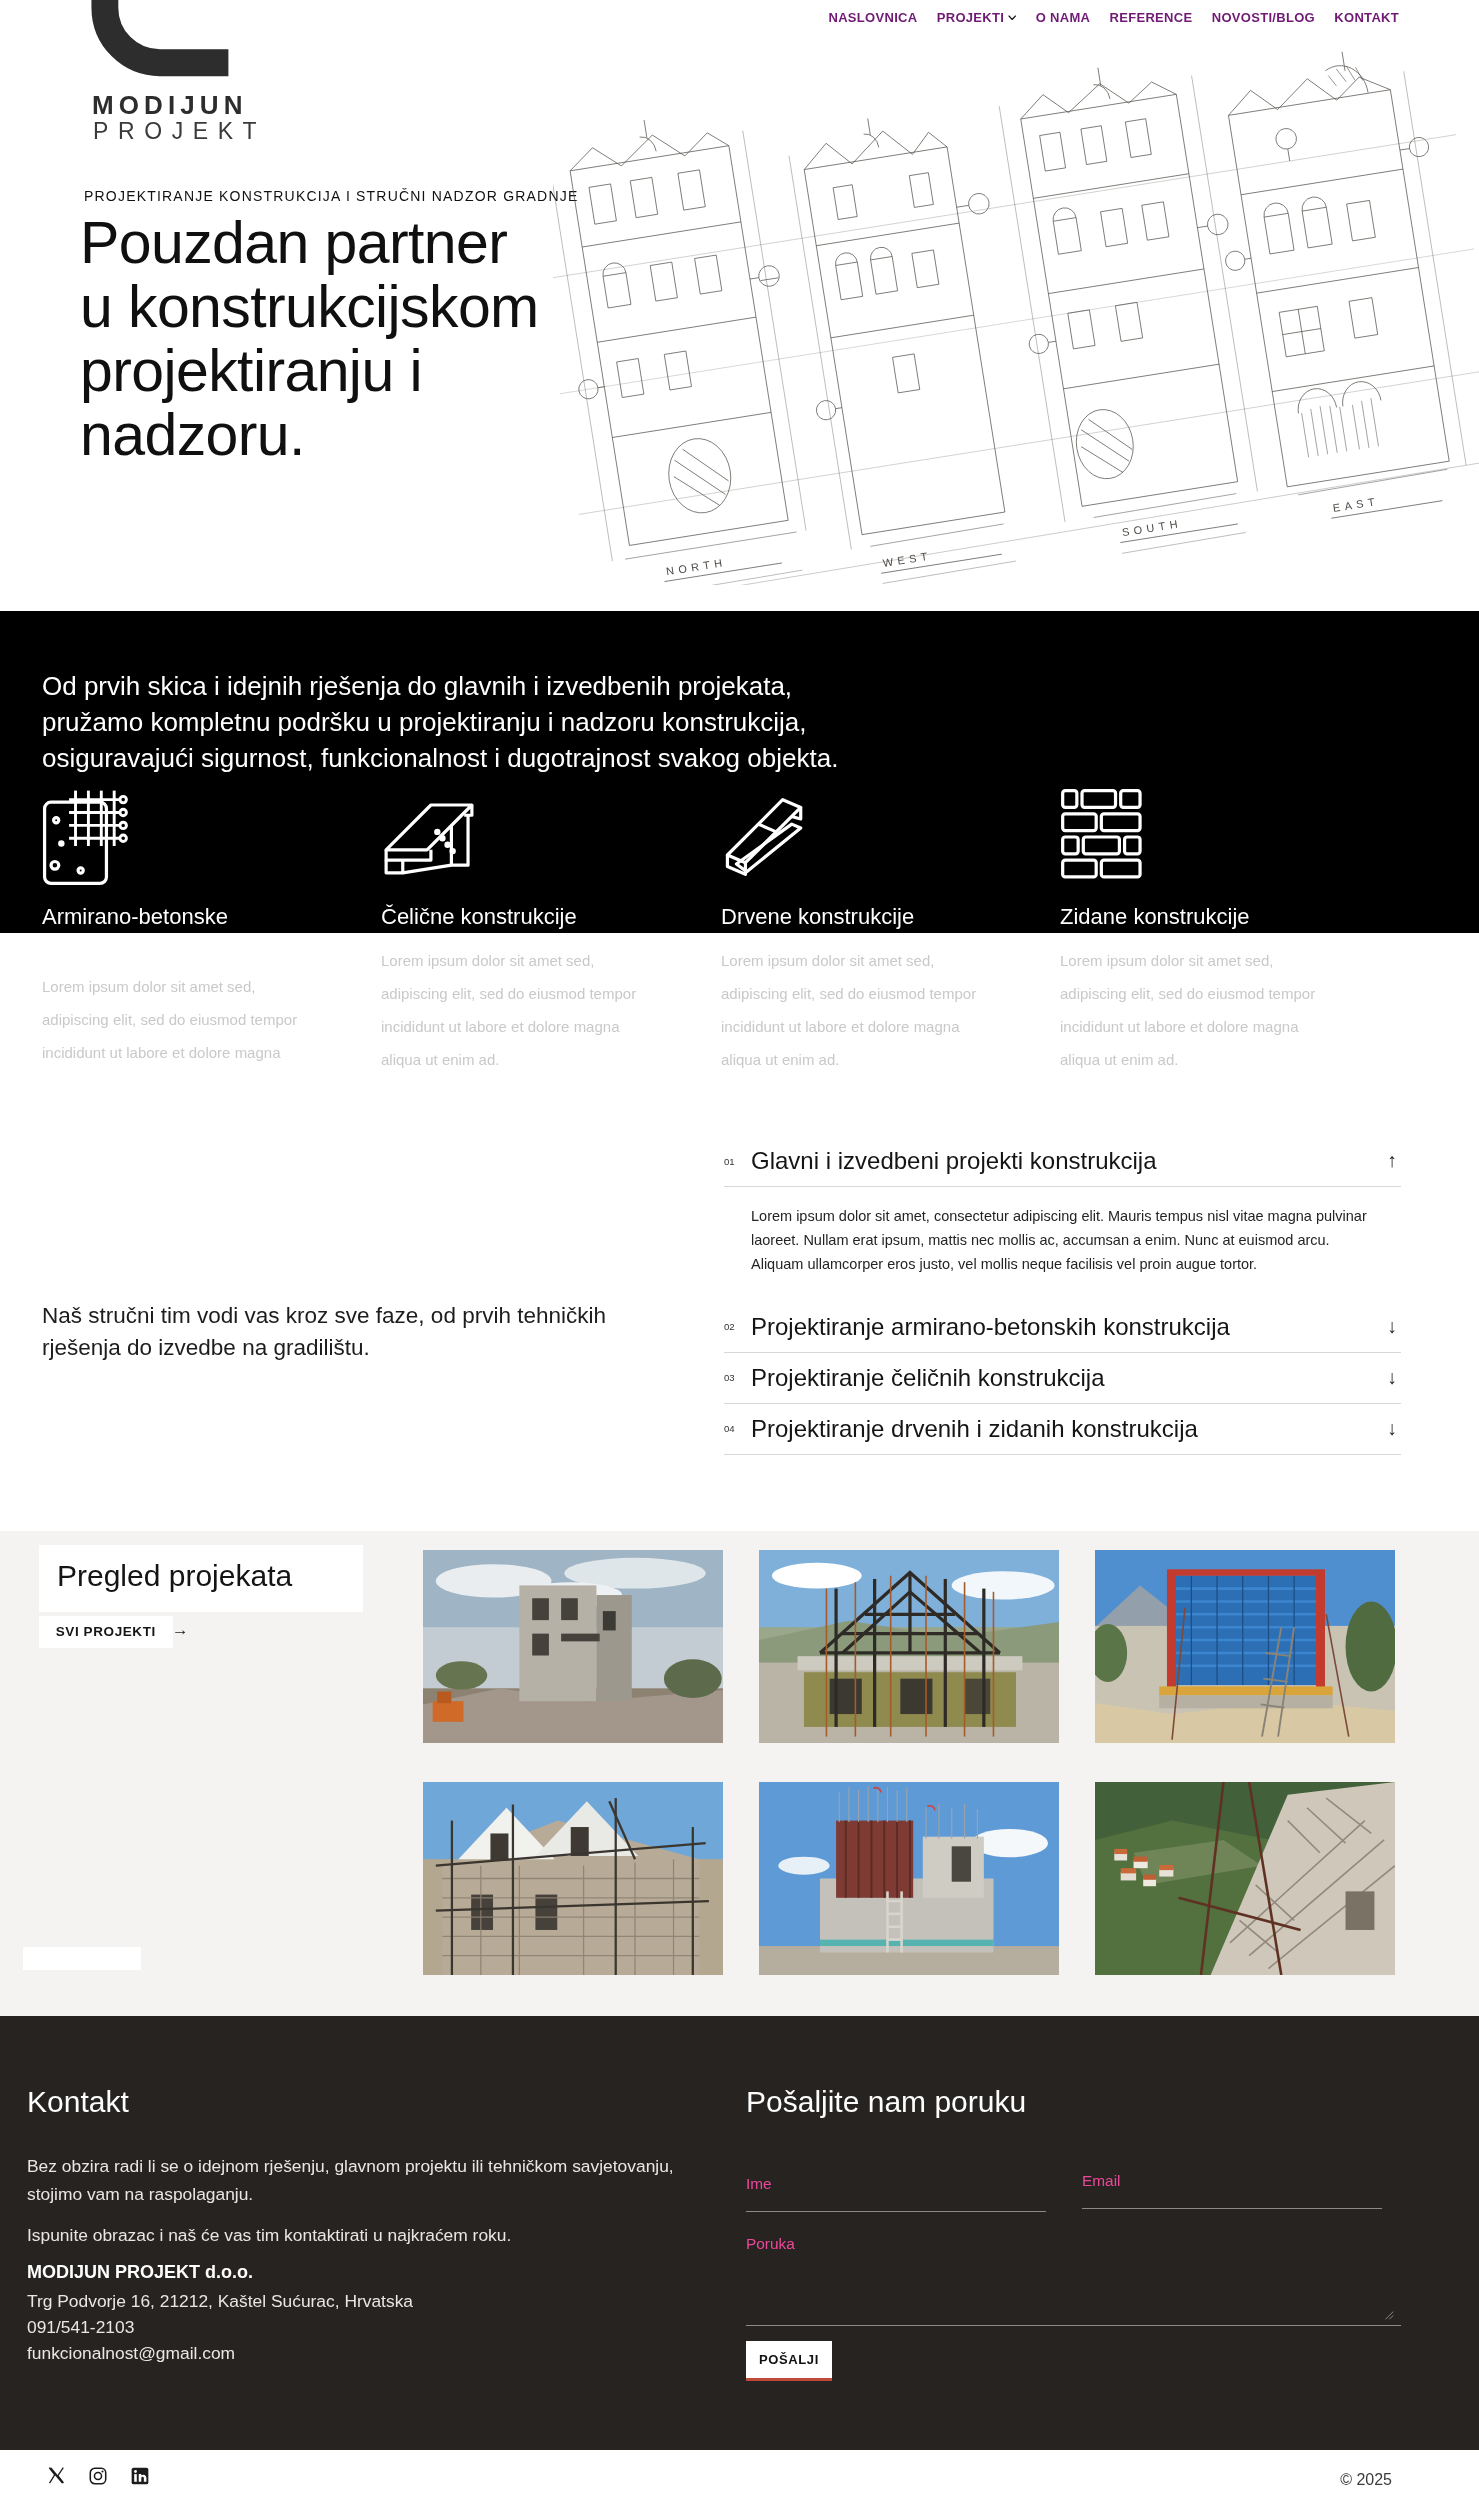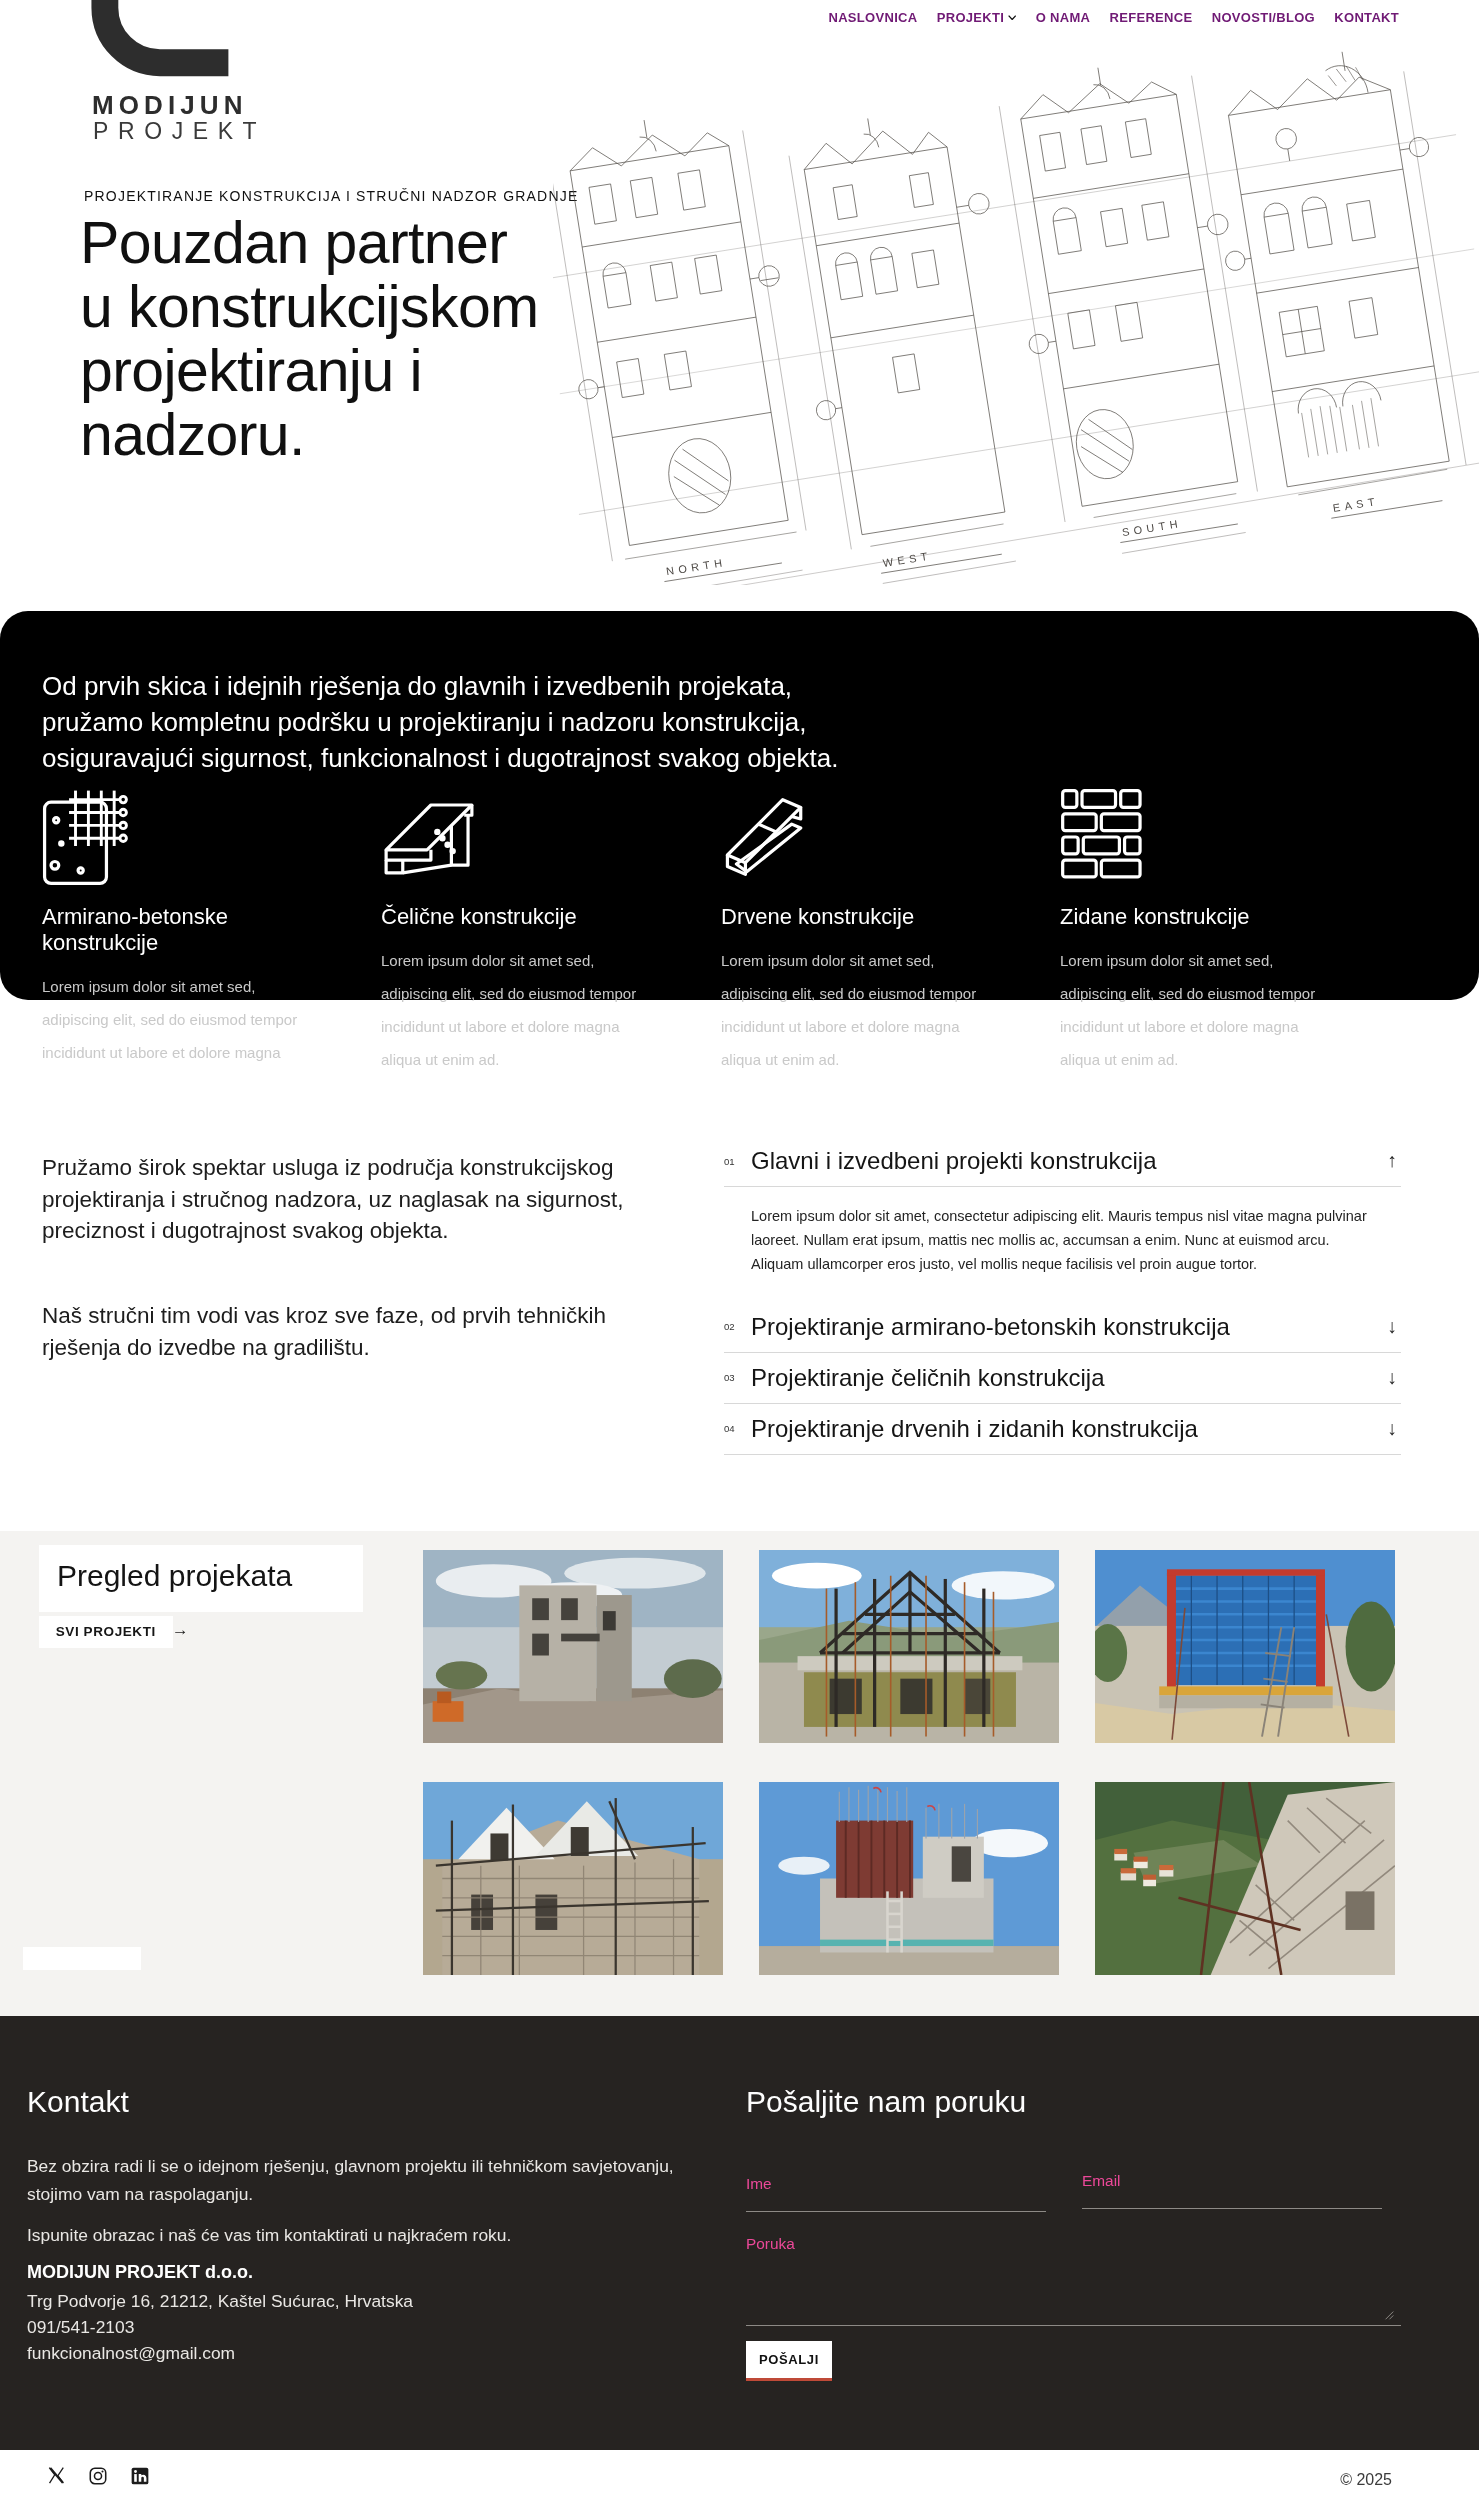--- a/index.html
+++ b/index.html
@@ -13,21 +13,21 @@
   .nav{top:10px;right:80px;display:flex;gap:19.3px;align-items:center;font-size:13px;font-weight:700;letter-spacing:0.3px;color:#701a75;}
   .nav .nav-item{cursor:pointer;white-space:nowrap;display:flex;align-items:center;gap:3.9px;}
   .logo-mark{left:84px;top:0;}
   .brand-1{left:92px;top:90px;font-size:26px;font-weight:700;letter-spacing:5.1px;color:#2d2d2d;}
   .brand-2{left:93px;top:118px;font-size:23px;font-weight:300;letter-spacing:9.6px;color:#3a3a3a;}
   .eyebrow{left:84px;top:188px;font-size:14px;letter-spacing:1.2px;color:#111;}
   .h1{left:80px;top:211px;font-size:59px;line-height:64px;font-weight:400;color:#101010;letter-spacing:-0.6px;}
   .sketch{left:553px;top:45px;}
 
   
-  #band{top:611px;height:389px;background:#000;color:#fff;border-radius:28px;}
+  #band{top:611px;height:322px;background:#000;color:#fff;}
   .band-intro{left:42px;top:57px;width:830px;font-size:26px;line-height:36px;font-weight:300;color:#fff;}
   .card{top:177px;width:278px;}
   .card .ic{height:98px;}
   .card h3{margin:18px 0 0 0;font-size:22px;font-weight:400;color:#fff;}
   .card p{margin:14px 0 0 0;font-size:15px;line-height:33px;color:#c9c9c9;font-weight:300;}
 
   
   #svc{top:1068px;height:464px;background:#fff;}
   .svc-lead{left:42px;top:84px;width:598px;font-size:22.5px;line-height:31.5px;color:#1d1d1d;}
   .svc-lead2{left:42px;top:232px;width:598px;font-size:22.5px;line-height:31.5px;color:#1d1d1d;}
@@ -322,21 +322,20 @@
           <rect x="4" y="112" width="52" height="26" rx="4"></rect>
             <rect x="64" y="112" width="60" height="26" rx="4"></rect>
         </svg>
       </div>
       <h3>Zidane konstrukcije</h3>
       <p>Lorem ipsum dolor sit amet sed, adipiscing elit, sed do eiusmod tempor incididunt ut labore et dolore magna aliqua ut enim ad.</p>
     </div>
   </section>
 
   <section id="svc">
-    <p class="abs svc-lead" style="margin:0">Pružamo širok spektar usluga iz područja konstrukcijskog projektiranja i stručnog nadzora, uz naglasak na sigurnost, preciznost i dugotrajnost svakog objekta.</p>
     <p class="abs svc-lead2" style="margin:0">Naš stručni tim vodi vas kroz sve faze, od prvih tehničkih rješenja do izvedbe na gradilištu.</p>
 
     <div class="abs acc">
       <div class="acc-head">
         <span class="acc-num">01</span>
         <span class="acc-title">Glavni i izvedbeni projekti konstrukcija</span>
         <span class="acc-arrow">↑</span>
       </div>
       <div class="acc-body">Lorem ipsum dolor sit amet, consectetur adipiscing elit. Mauris tempus nisl vitae magna pulvinar laoreet. Nullam erat ipsum, mattis nec mollis ac, accumsan a enim. Nunc at euismod arcu. Aliquam ullamcorper eros justo, vel mollis neque facilisis vel proin augue tortor.</div>
 

